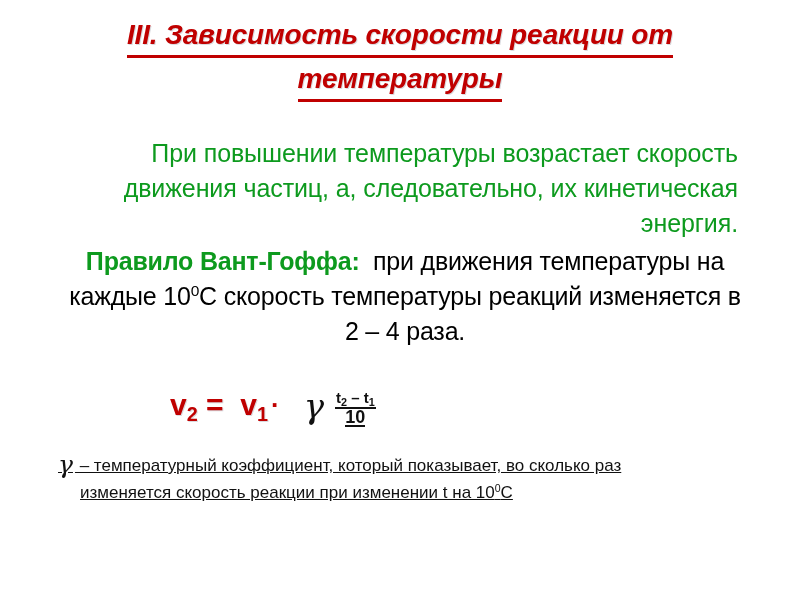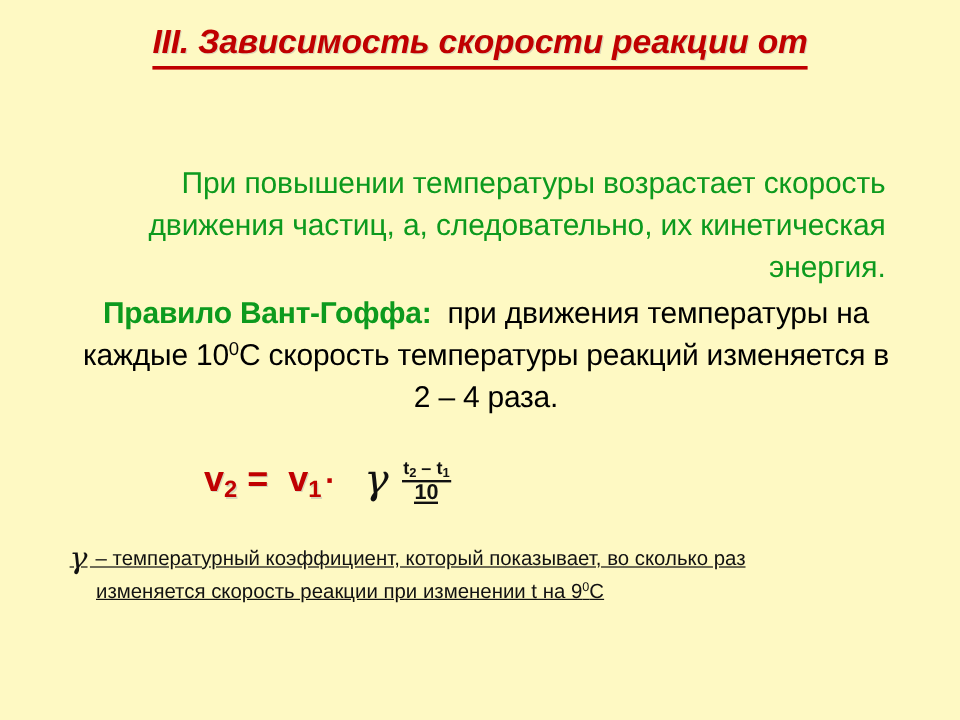--- a/index.html
+++ b/index.html
@@ -10,21 +10,21 @@
     width: 800px;
     height: 600px;
     background: #d9eafb;
     font-family: "Liberation Sans", sans-serif;
     overflow: hidden;
   }
   #slide {
     position: relative;
     width: 800px;
     height: 600px;
-    background: #fef9c3;
+    background: #ffffff;
     box-sizing: border-box;
   }
 
   
   #title-block {
     position: absolute;
     left: 60px;
     top: 14px;
     width: 680px;
     text-align: center;
@@ -78,23 +78,23 @@
   sup.deg {
     font-size: 0.62em;
     vertical-align: 0.55em;
     line-height: 0;
   }
 
   
   #formula {
     position: absolute;
     left: 170px;
-    top: 358px;
+    top: 374px;
     display: flex;
-    align-items: flex-end;
+    align-items: center;
     height: 62px;
   }
   #formula .red {
     color: #C00000;
     font-weight: bold;
     font-size: 30px;
     line-height: 40px;
     text-shadow: 1px 1px 0 rgba(150,150,160,0.35);
   }
   #formula .red sub {
@@ -174,20 +174,21 @@
     padding-left: 22px;
   }
 </style>
 </head>
 <body>
 
 <div id="slide">
 
   <div id="title-block">
     <span class="tline"><span class="u">III. Зависимость скорости реакции от</span></span>
+    <span class="tline"><span class="u">температуры</span></span>
   </div>
 
   <div id="intro-para">
     <span>При повышении температуры возрастает скорость</span>
     <span>движения частиц, а, следовательно, их</span>
     <span>кинетическая энергия.</span>
   </div>
 
   <div id="vanthoff-para">
     <span class="rule-name">Правило Вант-Гоффа:</span><span>&nbsp;&nbsp;</span><span>при движения температуры</span>
@@ -200,16 +201,16 @@
     <span class="dot">·</span>
     <span class="gamma">γ</span>
     <span class="expo">
       <span class="num"><span>t</span><sub>2</sub><span> – </span><span>t</span><sub>1</sub></span>
       <span class="den">10</span>
     </span>
   </div>
 
   <div id="footnote">
     <span class="gamma-inline">γ</span><span> – температурный коэффициент, который показывает, во сколько раз</span>
-    <span class="l2"><span>изменяется скорость реакции при изменении t на 9</span><sup class="deg">0</sup><span>С</span></span>
+    <span class="l2"><span>изменяется скорость реакции при изменении t на 10</span><sup class="deg">0</sup><span>С</span></span>
   </div>
 
 </div>
 
 </body></html>

